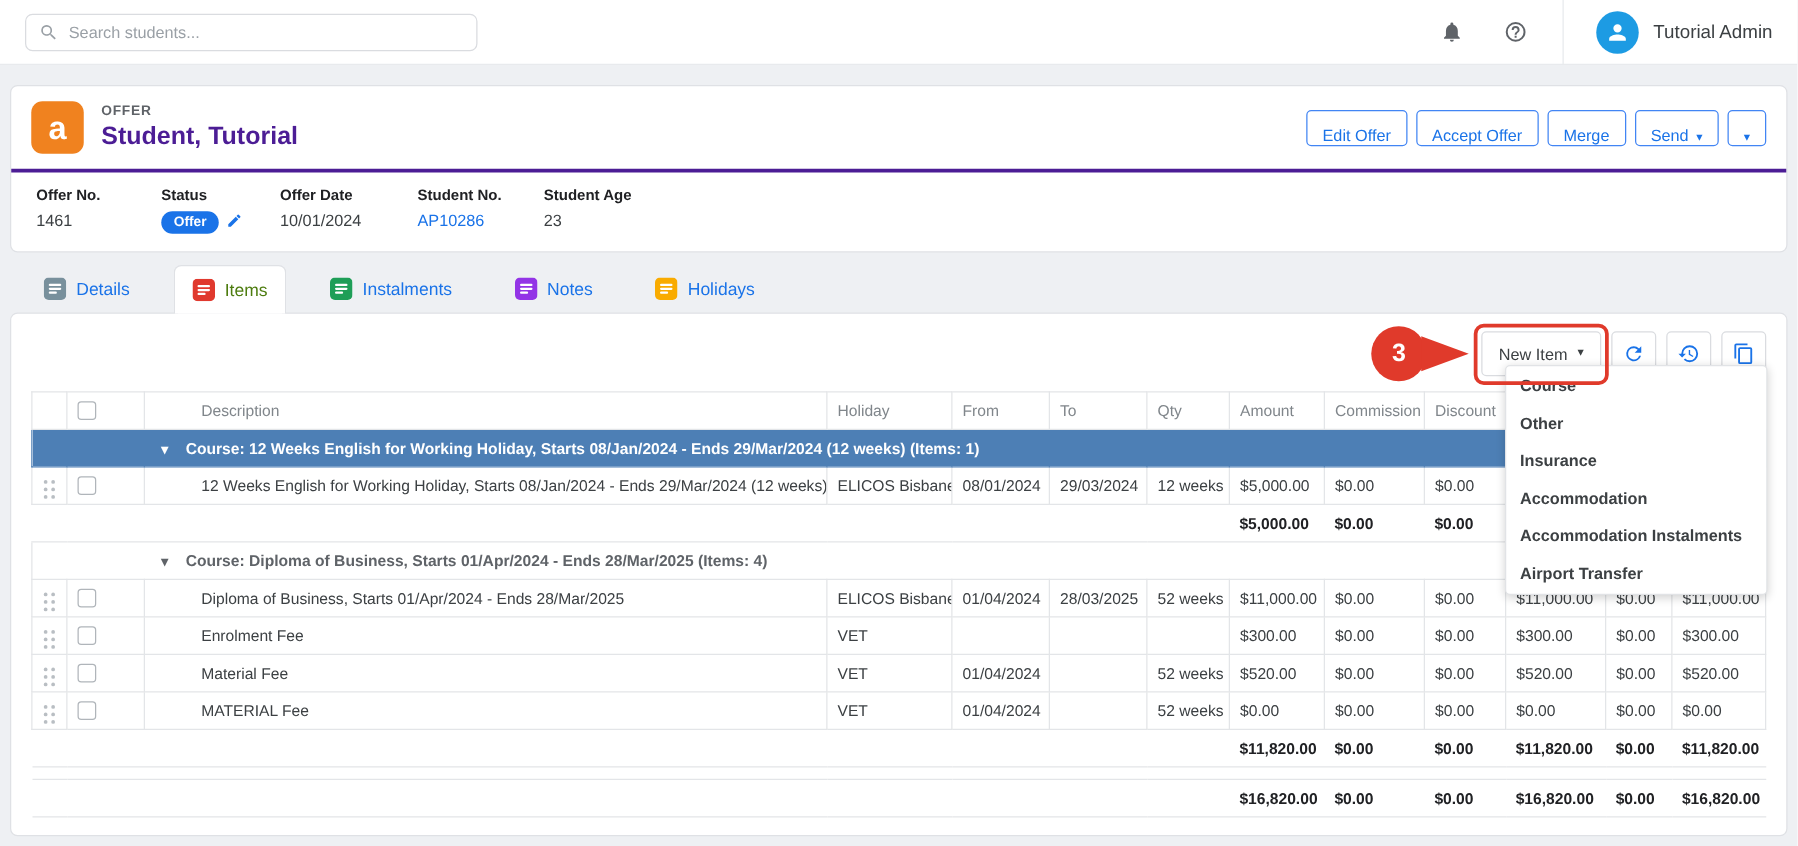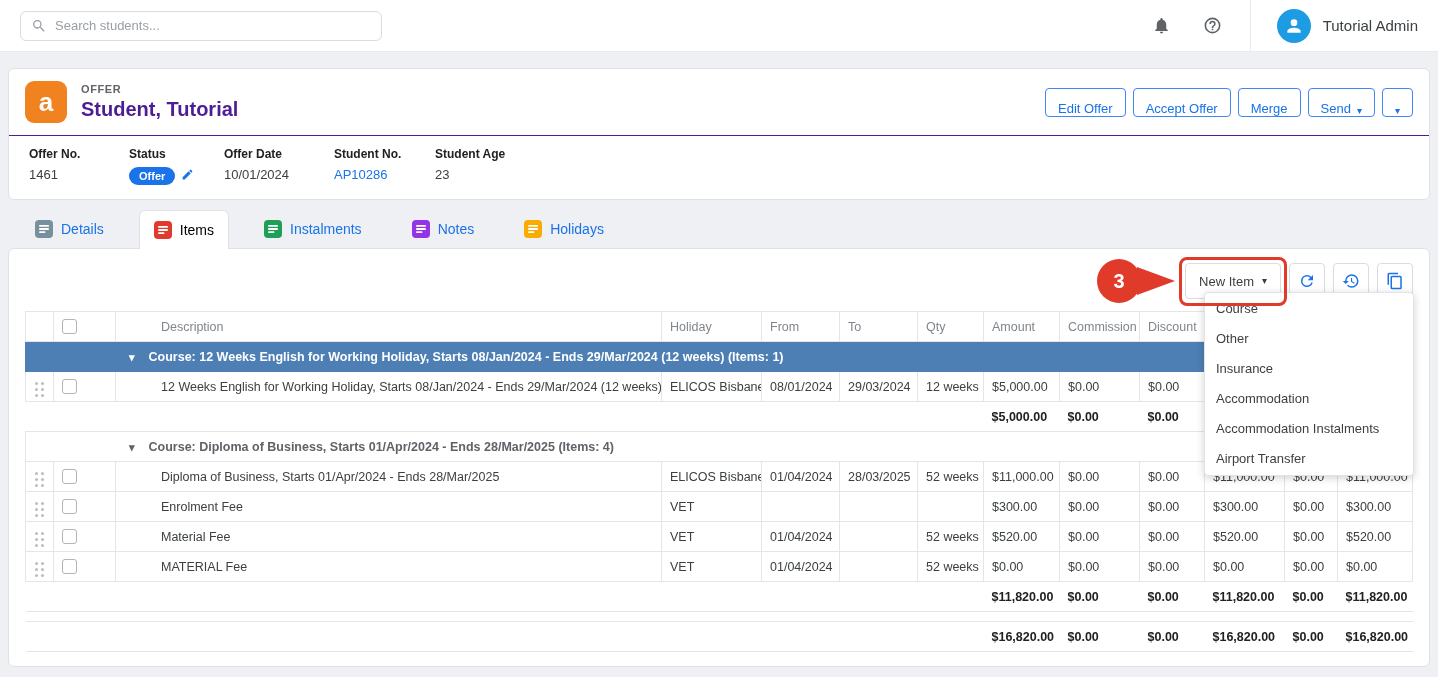--- a/index.html
+++ b/index.html
@@ -24,43 +24,43 @@
   
   .offer-card { margin:16px 8px 0; background:#fff; border:1px solid #dfe1e5; border-radius:6px; }
   .offer-head { display:flex; align-items:center; padding:12px 16px; }
   .offer-icon { width:42px; height:42px; border-radius:9px; background:#f0821f; color:#fff; font-size:26px; font-weight:bold; display:flex; align-items:center; justify-content:center; }
   .offer-titles { margin-left:14px; }
   .offer-type { font-size:11px; font-weight:bold; color:#5f6368; letter-spacing:.6px; }
   .offer-title { font-size:20px; font-weight:bold; color:#4c1d95; margin-top:3px; }
   .offer-actions { margin-left:auto; display:flex; gap:7px; }
   .btn-blue { height:29px; padding:0 12px; background:#fff; border:1px solid #4285f4; border-radius:4px; color:#1a73e8; font-size:13px; cursor:pointer; display:flex; align-items:flex-end; gap:6px; font-family:"Liberation Sans",sans-serif; }
   .caret { font-size:10px; line-height:1; }
-  .offer-fields { border-top:1px solid #4c1d95; display:flex; padding:11px 20px 14px; }
+  .offer-fields { border-top:3px solid #4c1d95; display:flex; padding:11px 20px 14px; }
   .field { margin-right:0; }
   .f-offerno { width:100px; } .f-status { width:95px; } .f-date { width:110px; } .f-sno { width:101px; }
   .field-label { font-size:12px; font-weight:bold; color:#202124; }
   .field-value { font-size:13px; color:#3c4043; margin-top:6px; display:flex; align-items:center; gap:6px; }
   .badge { background:#1a73e8; color:#fff; font-size:11px; font-weight:bold; padding:3px 10px; border-radius:10px; }
   .link { color:#1a73e8; cursor:pointer; }
   
   .tabs { display:flex; margin:10px 8px 0; padding-left:12px; gap:20px; position:relative; z-index:2; }
   .tab { display:flex; align-items:center; gap:8px; padding:9px 14px 10px; font-size:14px; color:#1a73e8; border:1px solid transparent; border-bottom:none; border-radius:6px 6px 0 0; cursor:pointer; background:transparent; }
-  .tab.active { background:#fff; border-color:#dfe1e5; color:#000000; margin-bottom:-1px; }
+  .tab.active { background:#fff; border-color:#dfe1e5; color:#4d7c0f; margin-bottom:-1px; }
   
   .content-card { margin:0 8px; background:#fff; border:1px solid #dfe1e5; border-radius:6px; padding:14px 16px 14px; position:relative; }
   .items-toolbar { display:flex; justify-content:flex-end; gap:8px; padding-bottom:12px; }
   .btn-tool { height:36px; min-width:36px; background:#fff; border:1px solid #dadce0; border-radius:4px; display:flex; align-items:center; justify-content:center; cursor:pointer; }
   .btn-new { padding:0 13px; font-size:13px; color:#3c4043; gap:8px; font-family:"Liberation Sans",sans-serif; }
   .new-item-wrap { position:relative; }
   .red-box { position:absolute; top:-6px; left:-6px; right:-6px; bottom:-7px; border:3px solid #e03a2b; border-radius:8px; z-index:31; pointer-events:none; }
   .ann-circle { position:absolute; top:-4px; left:-88px; width:44px; height:44px; border-radius:50%; background:#e03a2b; color:#fff; font-size:20px; font-weight:bold; display:flex; align-items:center; justify-content:center; z-index:32; }
   .ann-arrow { position:absolute; top:4px; left:-48px; width:0; height:0; border-left:38px solid #e03a2b; border-top:14px solid transparent; border-bottom:14px solid transparent; z-index:32; }
   
   .dropdown { position:absolute; left:1204px; top:292px; width:210px; background:#fff; border:1px solid #e1e3e6; border-radius:4px; box-shadow:0 2px 8px rgba(0,0,0,.18); z-index:30; padding:1px 0; }
-  .dropdown .dd-item { height:30px; line-height:30px; padding:0 11px; font-size:13px; color:#3c4043; cursor:pointer; white-space:nowrap; }
+  .dropdown .dd-item { height:30px; line-height:30px; padding:0 11px; font-size:13px; color:#3c4043; cursor:pointer; white-space:nowrap;font-weight:bold; }
   
   table.items { width:100%; border-collapse:collapse; table-layout:fixed; }
   .items th, .items td { border:1px solid #e3e5e8; height:30px; padding:0 8px; font-size:12.5px; white-space:nowrap; overflow:hidden; text-align:left; vertical-align:middle; }
   .items th { font-weight:normal; color:#80868b; }
   .num { text-align:right; padding-right:10px !important; }
   .desc { padding-left:45px !important; }
   .cell-handle { padding:0 !important; text-align:center !important; }
   .drag-dots { display:inline-block; width:3px; height:3px; border-radius:50%; background:#b9bec3; position:relative; top:-6px; left:-3px;
     box-shadow:6px 0 0 #b9bec3, 0 6px 0 #b9bec3, 6px 6px 0 #b9bec3, 0 12px 0 #b9bec3, 6px 12px 0 #b9bec3; cursor:grab; }
   .checkbox { display:inline-block; width:15px; height:15px; border:1.5px solid #b0b5ba; border-radius:3px; background:#fff; vertical-align:middle; cursor:pointer; }

